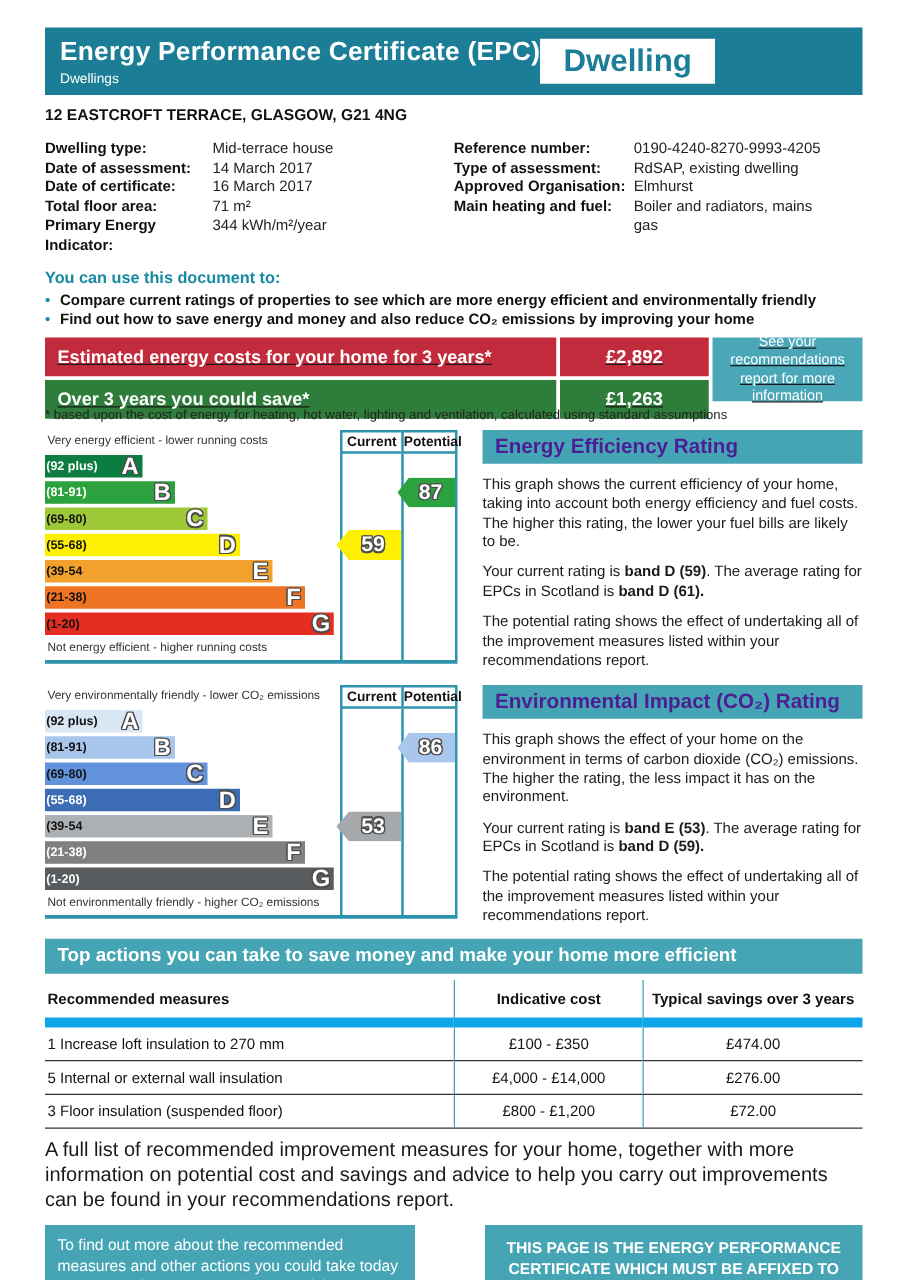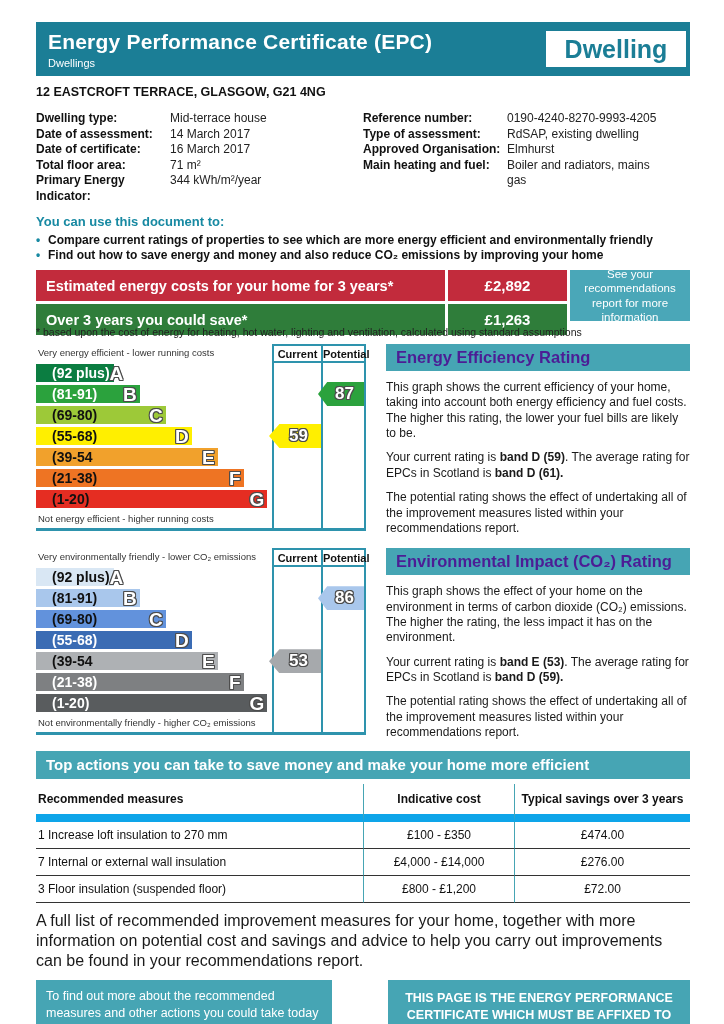--- a/index.html
+++ b/index.html
@@ -14,21 +14,21 @@
     width:724px; height:1024px;
     padding:22px 34px 0 36px;
     overflow:hidden;
     background:#fff;
   }
 
   
   .header-band {
     height:54px;
     background:var(--header-teal);
-    display:flex; align-items:center; justify-content:space-between;
+    display:flex; align-items:center; justify-content:flex-start;
     padding:0 4px 0 12px;
   }
   .header-title { color:#fff; font-weight:bold; font-size:21px; letter-spacing:0.2px; }
   .header-subtitle { color:#fff; font-size:11px; margin-top:3px; }
   .region-box {
     background:#fff; width:140px; height:36px;
     display:flex; align-items:center; justify-content:center;
   }
   .region-box span { color:var(--header-teal); font-weight:bold; font-size:25px; }
 
@@ -44,21 +44,21 @@
   #details-right .detail-value { max-width:152px; }
 
   
   .usage { margin-top:10px; }
   .usage-heading { color:var(--heading-teal); font-weight:bold; font-size:13px; }
   #usage-bullets { list-style:none; margin-top:4px; }
   .usage-bullet { display:flex; line-height:15px; font-size:12px; font-weight:bold; color:#111; }
   .bullet-dot { color:var(--heading-teal); width:12px; flex:0 0 12px; text-align:left; }
 
   
-  .costs { margin-top:7px; display:flex; gap:3px; height:51px; }
+  .costs { margin-top:7px; display:flex; gap:3px; height:51px;text-decoration:underline; }
   .cost-rows { flex:1; display:grid; grid-template-columns:1fr 119px; grid-template-rows:31px 31px; gap:3px; }
   .cost-label { color:#fff; font-weight:bold; font-size:14.5px; display:flex; align-items:center; padding-left:10px; }
   .cost-value { color:#fff; font-weight:bold; font-size:15px; display:flex; align-items:center; justify-content:center; }
   .side-note {
     flex:0 0 120px; background:var(--side-box-teal); color:#fff;
     font-size:11.5px; text-align:center;
     display:flex; align-items:center; justify-content:center; padding:4px 6px; line-height:1.25;
   }
   .footnote { margin-top:5px; font-size:10.5px; color:#222; }
 
@@ -73,21 +73,21 @@
     display:grid; grid-template-columns:1fr 49px 45px; grid-template-rows:19px auto;
     border-bottom:3px solid var(--chart-line-teal);
     background:#fff;
   }
   .epc-main { grid-column:1; grid-row:1 / 3; }
   .epc-edge-label { font-size:9.5px; color:#333; height:18px; line-height:18px; padding-left:2px; white-space:nowrap; }
   .epc-bars { padding:2px 0; }
   .epc-row { height:18px; margin-bottom:3px; }
   .epc-row:last-child { margin-bottom:0; }
   .epc-bar { height:18px; display:flex; align-items:center; justify-content:space-between; }
-  .epc-range { font-size:14px; font-weight:bold; color:#111; padding-left:16px; white-space:nowrap;text-align:center; }
+  .epc-range { font-size:10px; font-weight:bold; color:#111; padding-left:1px; white-space:nowrap;text-align:center; }
   .epc-range.light { color:#fff; }
   .epc-letter { font-size:19px; line-height:17px; margin-right:3px; }
   .outline-text {
     color:#fff; font-weight:bold;
     text-shadow:-1px -1px 0 #4d4d4d, 0 -1px 0 #4d4d4d, 1px -1px 0 #4d4d4d,
                 -1px 0 0 #4d4d4d, 1px 0 0 #4d4d4d,
                 -1px 1px 0 #4d4d4d, 0 1px 0 #4d4d4d, 1px 1px 0 #4d4d4d;
   }
   .epc-col-header {
     font-size:11px; font-weight:bold; color:#111; text-align:center; line-height:17px;
@@ -366,21 +366,21 @@
         <div class="ta-c1">Indicative cost</div>
         <div class="ta-c2">Typical savings over 3 years</div>
       </div>
     <div id="ta-body">
         <div class="ta-row">
           <div class="ta-c0">1 Increase loft insulation to 270 mm</div>
           <div class="ta-c1">£100 - £350</div>
           <div class="ta-c2">£474.00</div>
         </div>
         <div class="ta-row">
-          <div class="ta-c0">7 Internal or external wall insulation</div>
+          <div class="ta-c0">5 Internal or external wall insulation</div>
           <div class="ta-c1">£4,000 - £14,000</div>
           <div class="ta-c2">£276.00</div>
         </div>
         <div class="ta-row">
           <div class="ta-c0">3 Floor insulation (suspended floor)</div>
           <div class="ta-c1">£800 - £1,200</div>
           <div class="ta-c2">£72.00</div>
         </div>
       </div>
   </div>

